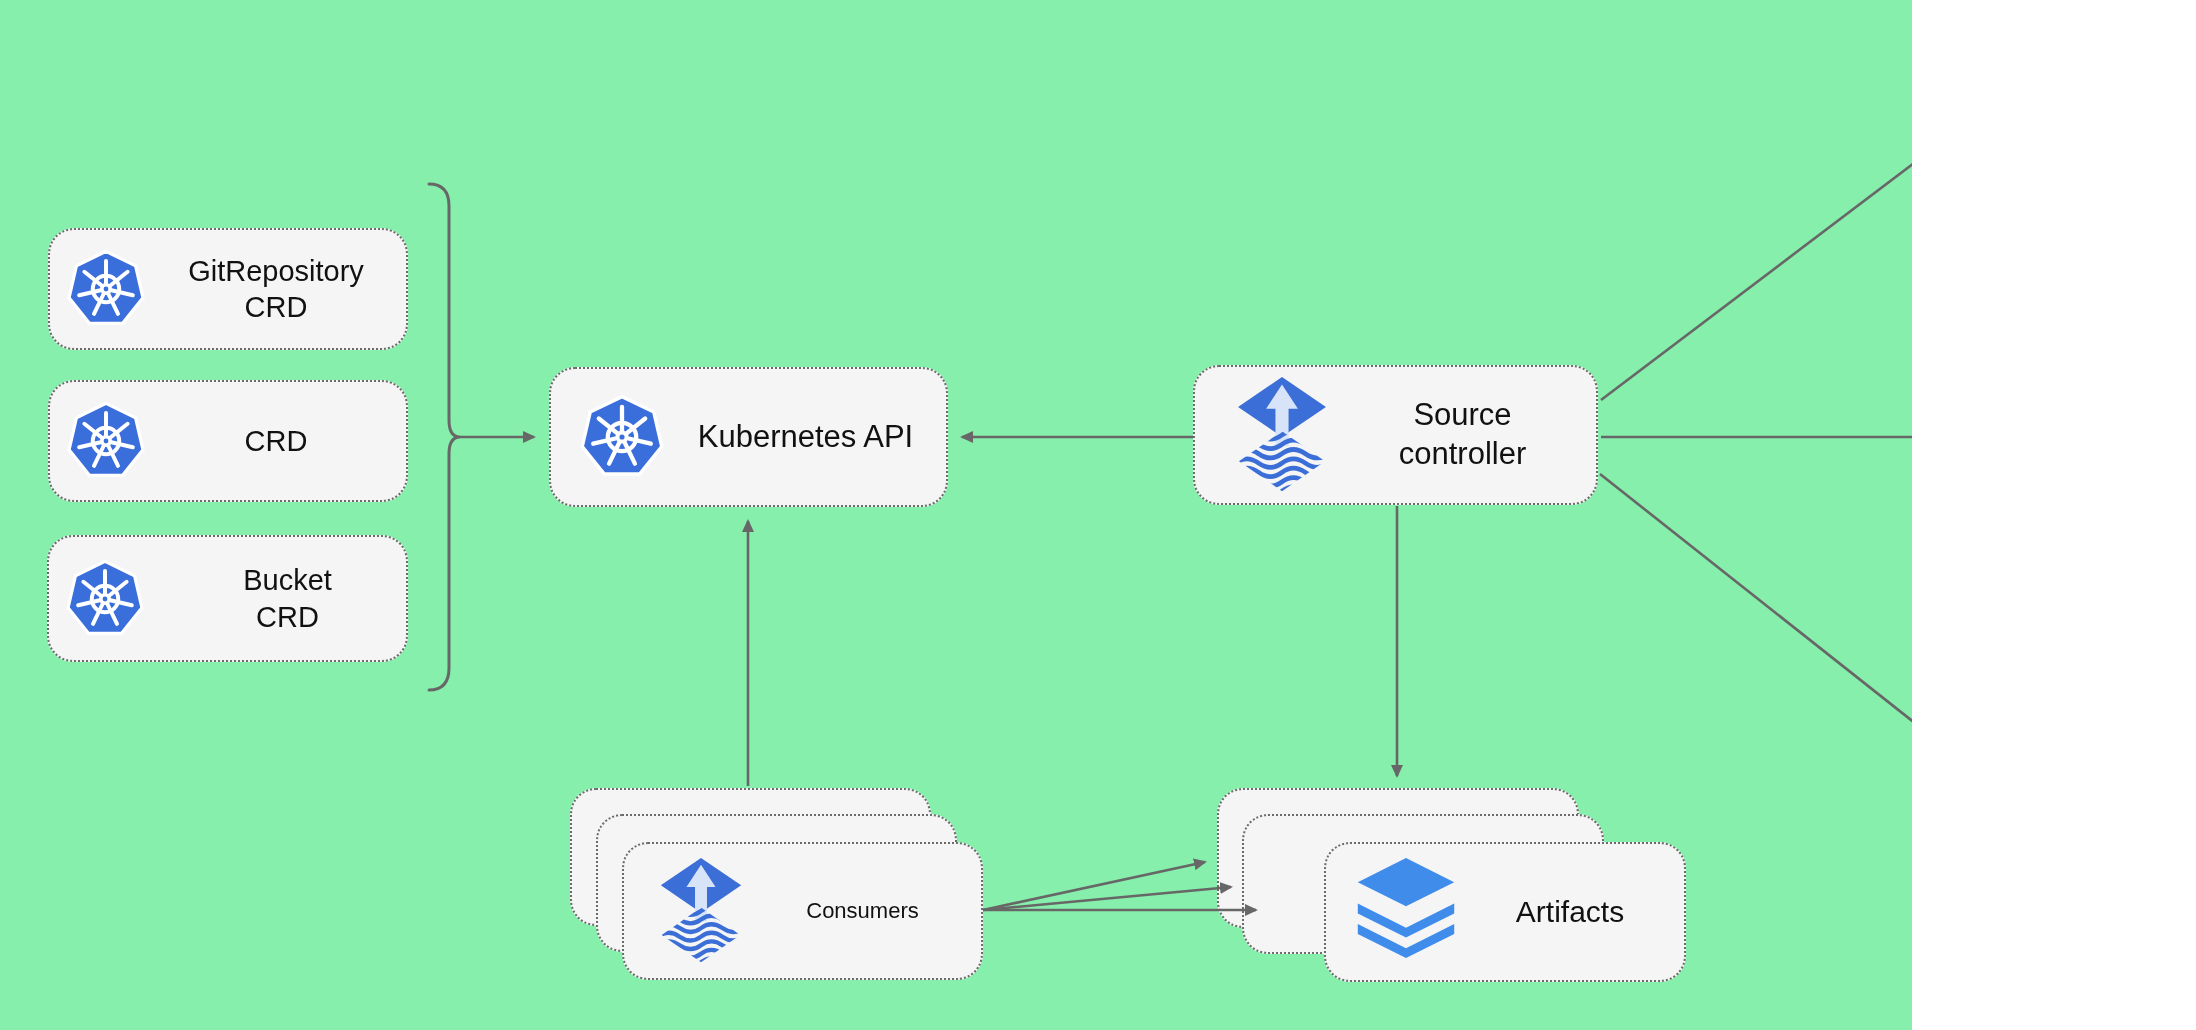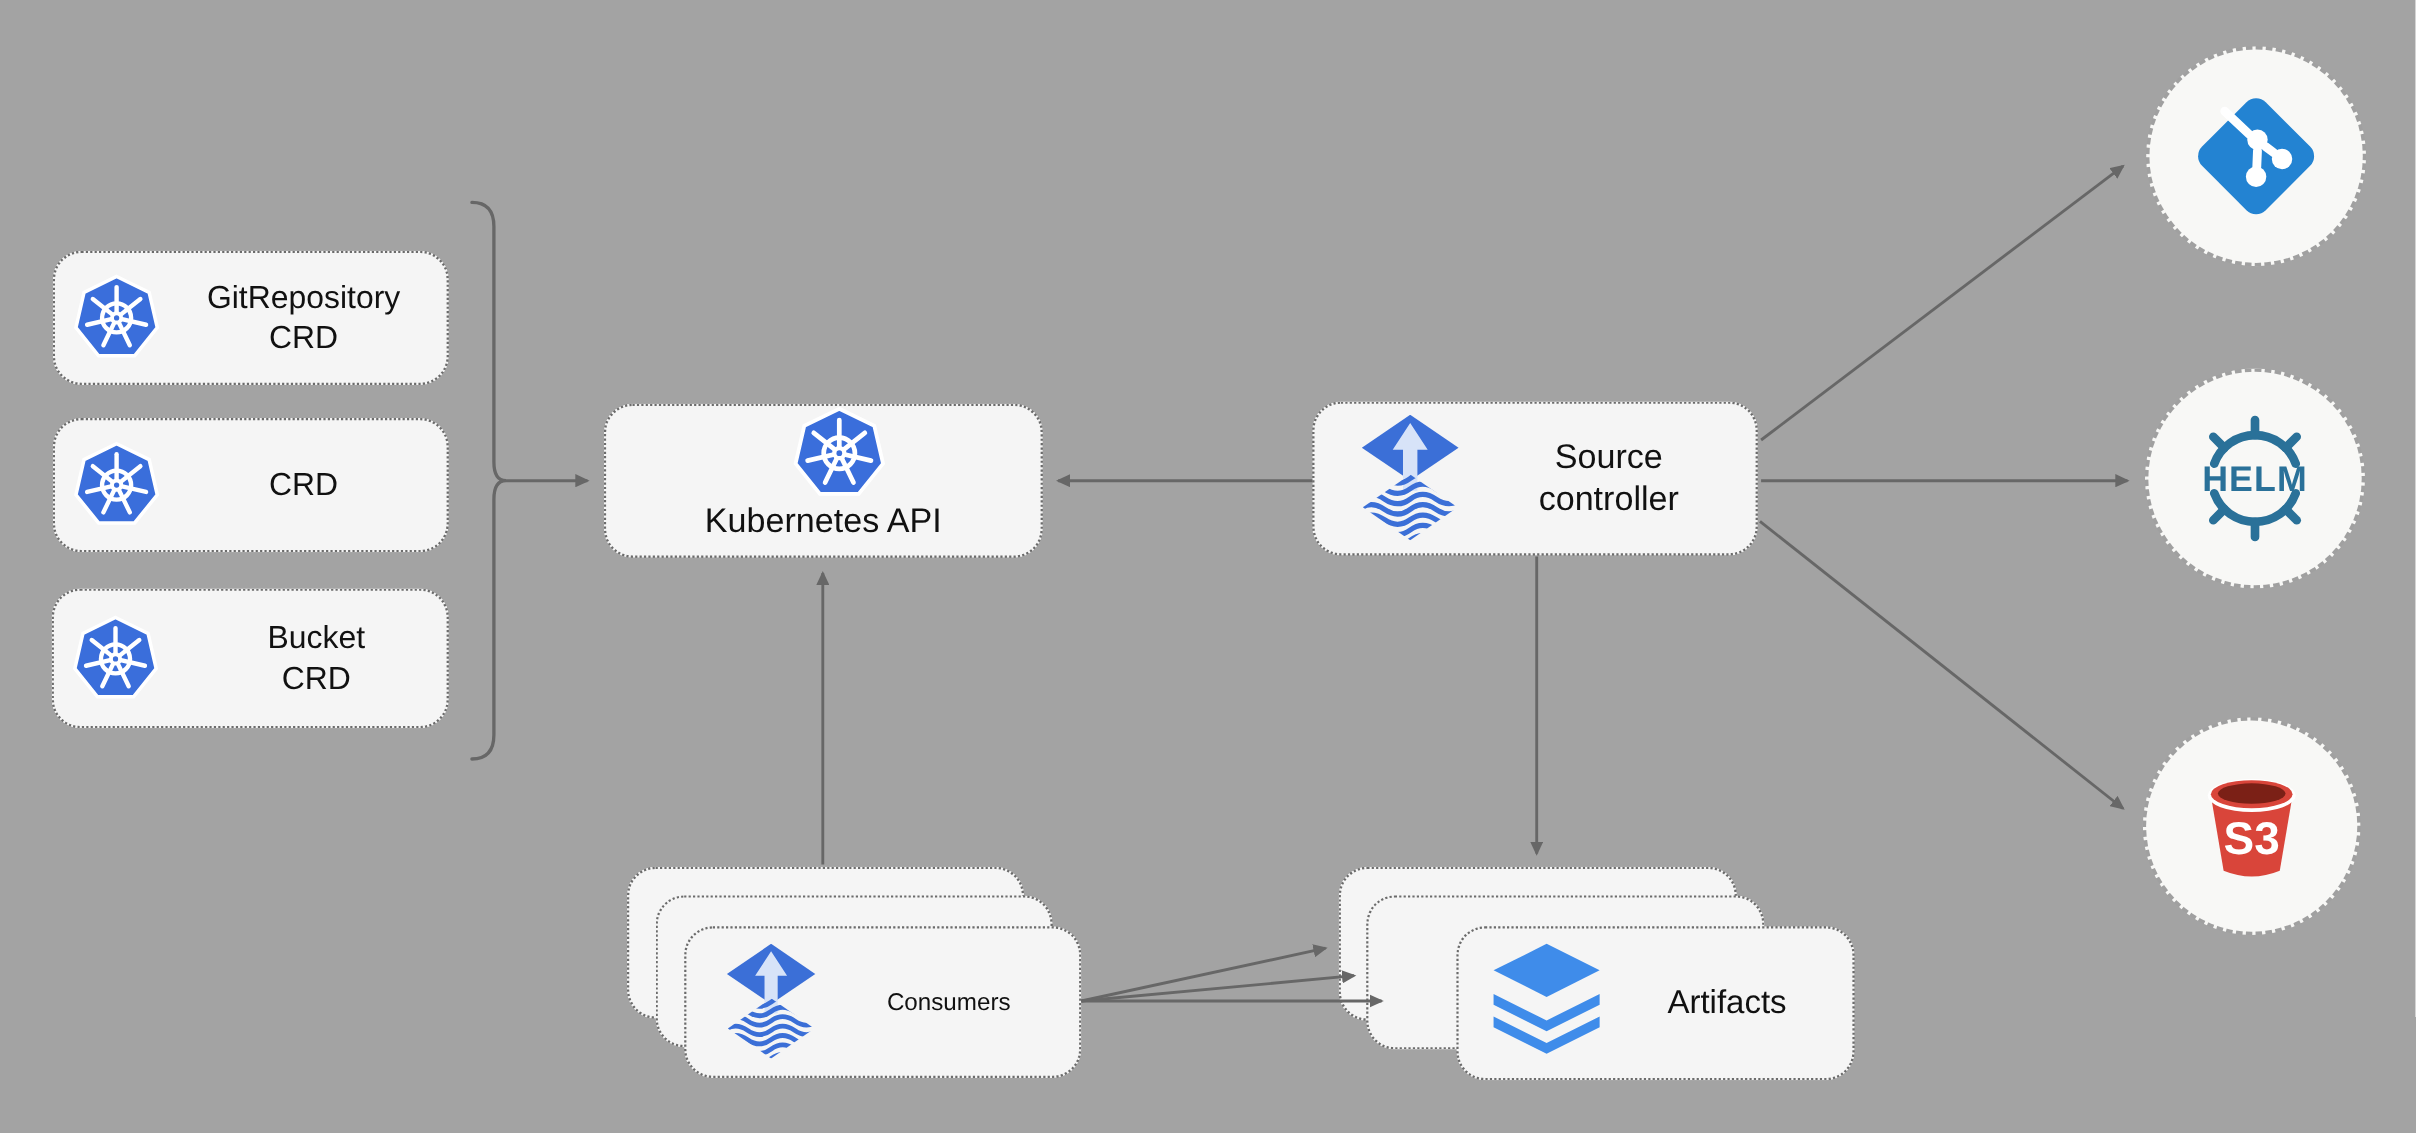--- a/index.html
+++ b/index.html
@@ -1,20 +1,20 @@
 <!DOCTYPE html>
 <html><head>
 <meta charset="utf-8">
 <style>
   html,body { margin:0; padding:0; background:#ffffff; }
   #canvas {
     position: relative;
-    width: 2196px;
+    width: 1912px;
     height: 1030px;
-    background: #a3a3a3;
+    background: #86efac;
     font-family: "Liberation Sans", "DejaVu Sans", sans-serif;
     overflow: hidden;
   }
   .node {
     position: absolute;
     background: #f5f5f5;
     border: 2px dotted #6b6b6b;
     border-radius: 26px;
     box-sizing: border-box;
     display: flex;
@@ -162,21 +162,21 @@
   <div class="node" style="left:47px; top:535px; width:361px; height:127px;gap:24px;">
     <svg class="icon" style="width:80px;height:80px;margin-left:16px;">
         <use href="#sym-k8s"></use>
       </svg>
     <div class="label">
       <div>Bucket</div>
       <div>CRD</div>
     </div>
   </div>
 
-  <div class="node" style="left:549px; top:367px; width:399px; height:140px;flex-direction:column;">
+  <div class="node" style="left:549px; top:367px; width:399px; height:140px;">
     <svg class="icon" style="width:86px;height:86px;margin-left:28px;">
         <use href="#sym-k8s"></use>
       </svg>
     <div class="label big">Kubernetes API</div>
   </div>
 
   <div class="node" style="left:1193px; top:365px; width:405px; height:140px;">
     <svg class="icon" style="width:94px;height:116px;margin-left:40px;">
         <use href="#sym-flux"></use>
       </svg>

